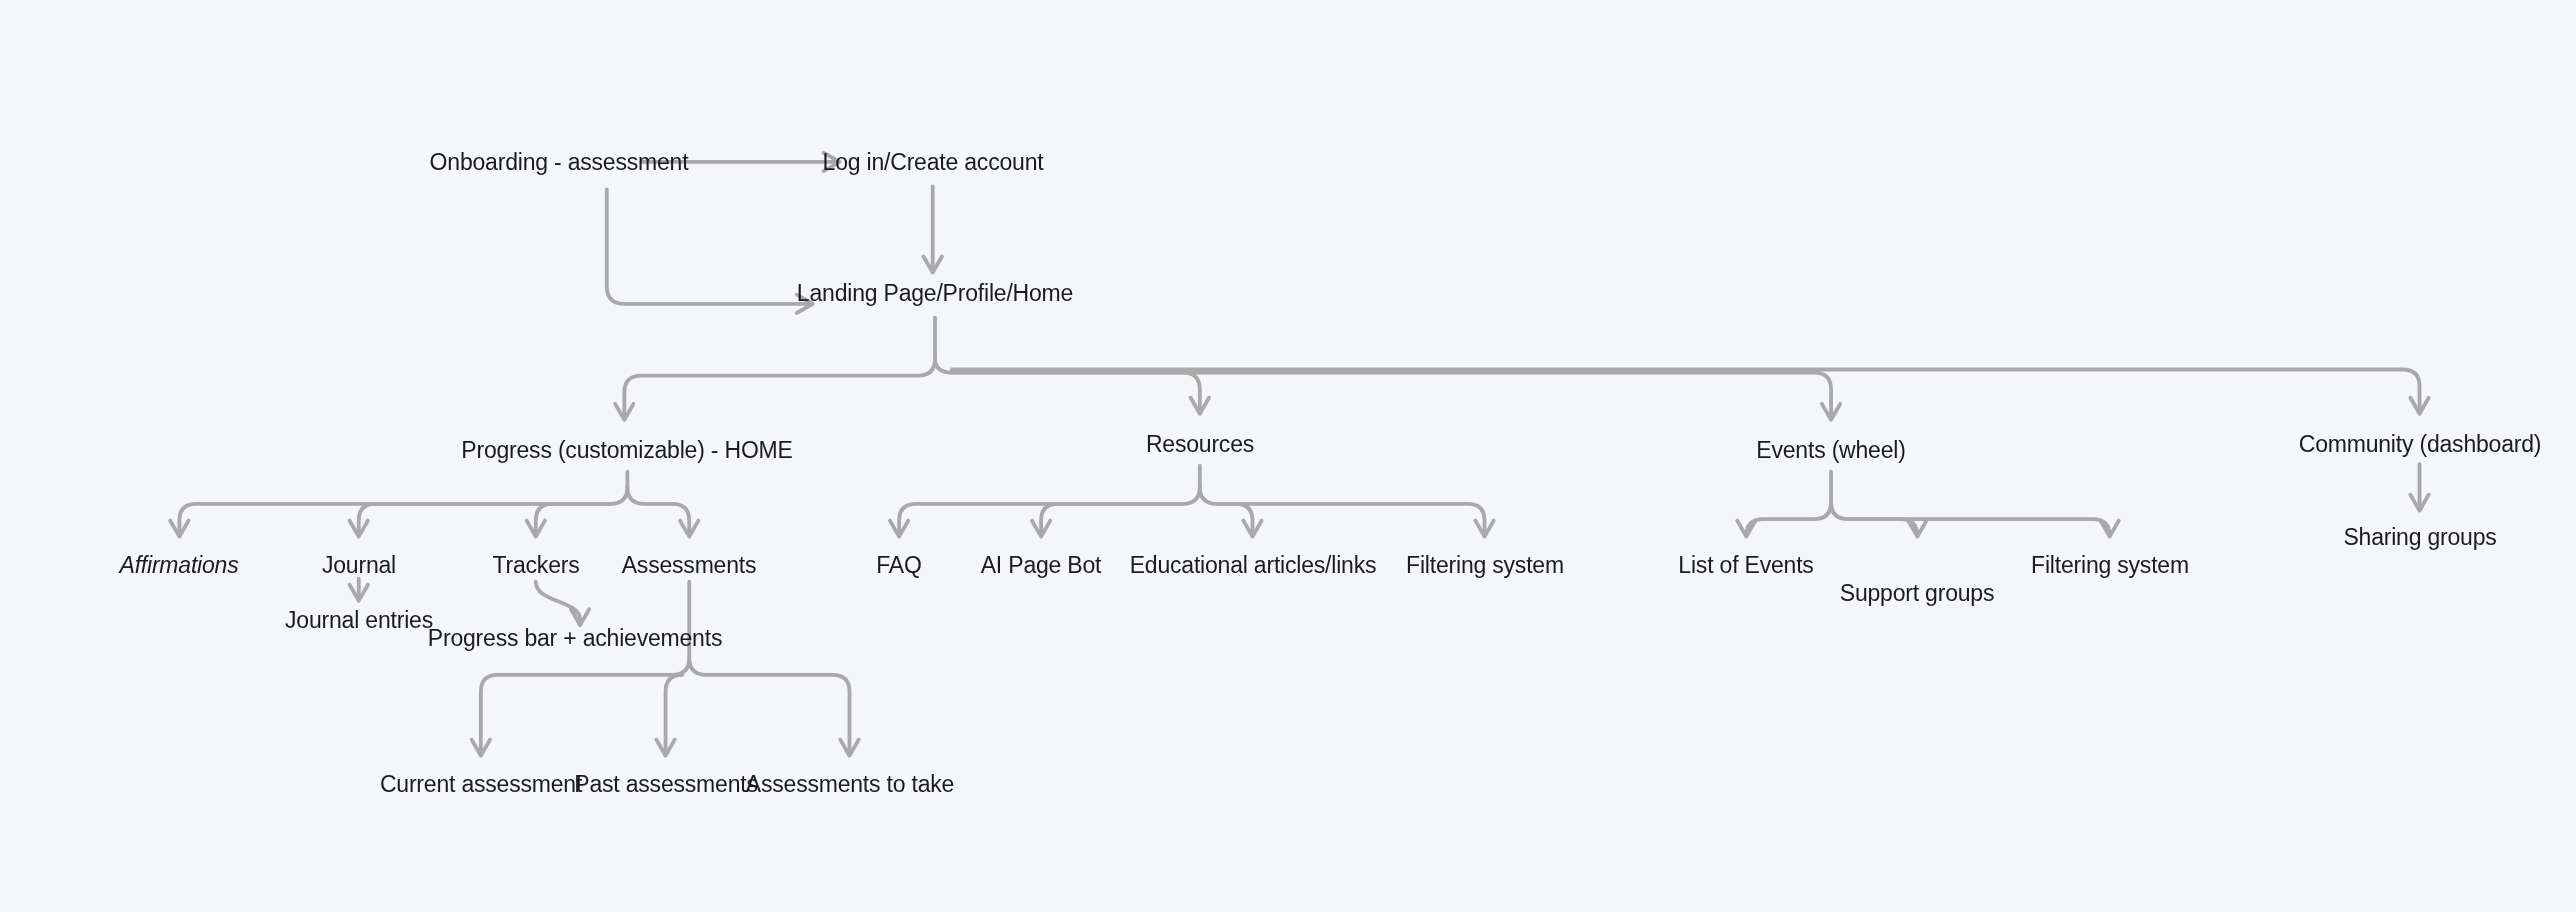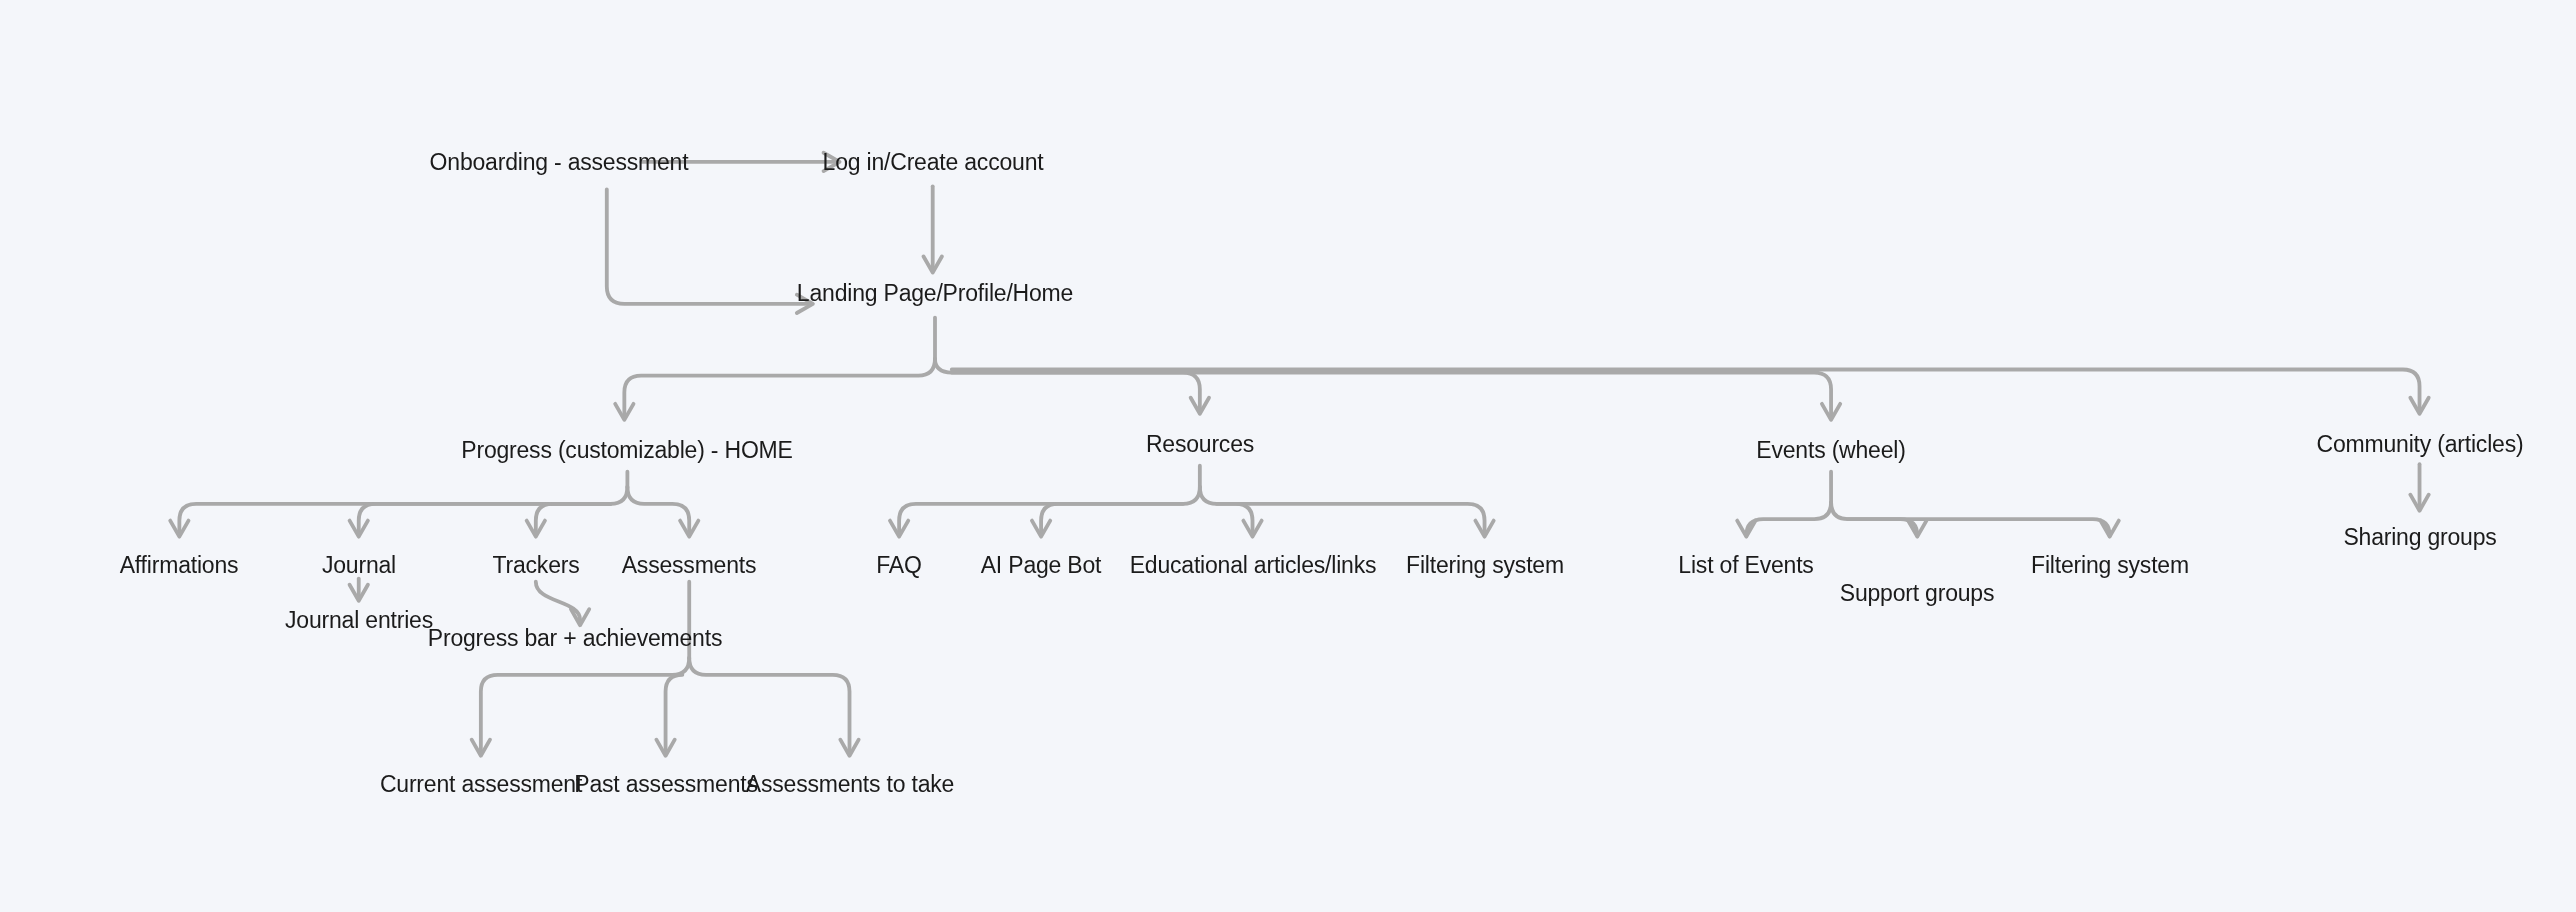--- a/index.html
+++ b/index.html
@@ -157,22 +157,22 @@
     </g>
 
   </svg>
 
   <div class="node-label" style="left:559px; top:162px;">Onboarding - assessment</div>
   <div class="node-label" style="left:933px; top:162px;">Log in/Create account</div>
   <div class="node-label" style="left:935px; top:293px;">Landing Page/Profile/Home</div>
   <div class="node-label" style="left:627px; top:450px;">Progress (customizable) - HOME</div>
   <div class="node-label" style="left:1200px; top:444px;">Resources</div>
   <div class="node-label" style="left:1831px; top:450px;text-align:right;">Events (wheel)</div>
-  <div class="node-label" style="left:2420px; top:444px;">Community (articles)</div>
-  <div class="node-label" style="left:179px; top:565px;">Affirmations</div>
+  <div class="node-label" style="left:2420px; top:444px;">Community (dashboard)</div>
+  <div class="node-label" style="left:179px; top:565px;font-style:italic;">Affirmations</div>
   <div class="node-label" style="left:359px; top:565px;">Journal</div>
   <div class="node-label" style="left:536px; top:565px;">Trackers</div>
   <div class="node-label" style="left:689px; top:565px;">Assessments</div>
   <div class="node-label" style="left:359px; top:620px;">Journal entries</div>
   <div class="node-label" style="left:575px; top:638px;">Progress bar + achievements</div>
   <div class="node-label" style="left:481px; top:784px;">Current assessment</div>
   <div class="node-label" style="left:666px; top:784px;text-align:right;">Past assessments</div>
   <div class="node-label" style="left:850px; top:784px;">Assessments to take</div>
   <div class="node-label" style="left:899px; top:565px;">FAQ</div>
   <div class="node-label" style="left:1041px; top:565px;">AI Page Bot</div>

